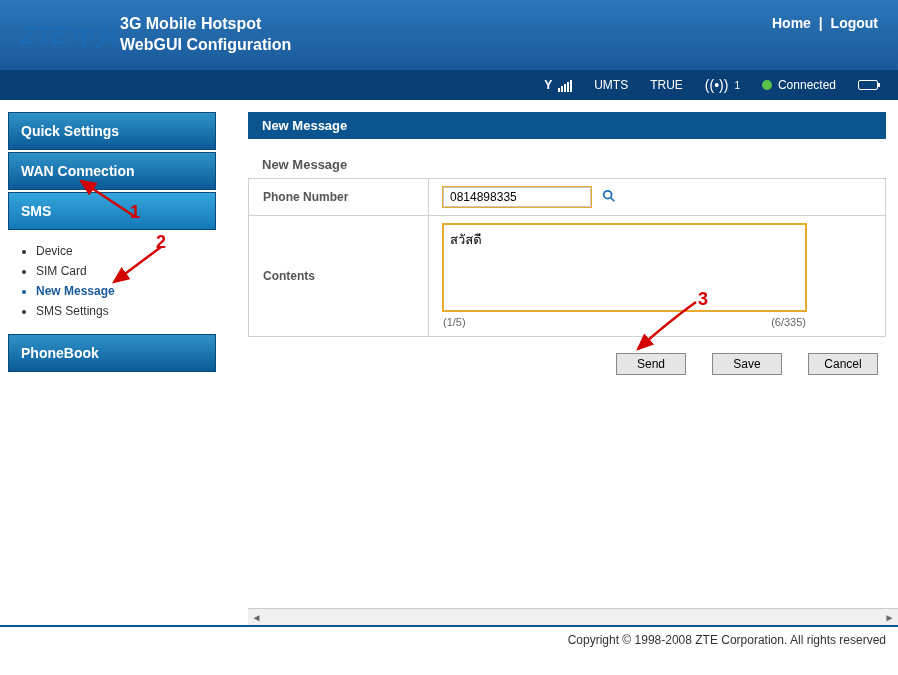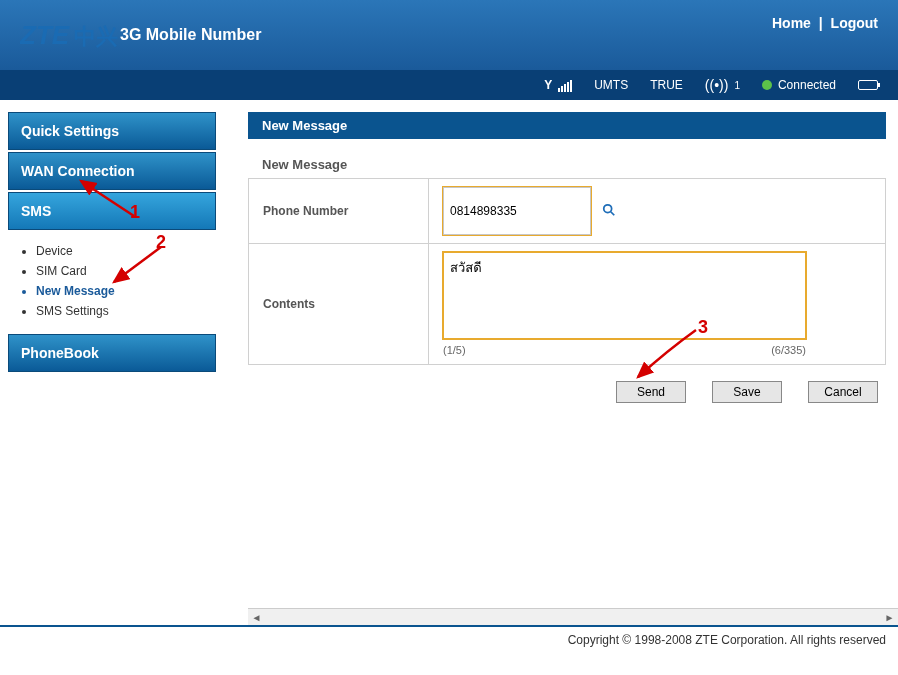--- a/index.html
+++ b/index.html
@@ -112,21 +112,21 @@
       padding: 8px 14px;
       vertical-align: middle;
       color: #555;
       font-weight: bold;
       font-size: 12px;
     }
     .form-table td.label-cell { width: 180px; }
     .form-table td.input-cell { font-weight: normal; }
     input[type=text] {
       border: 1px solid #c7c7c7;
-      padding: 16px 6px;
+      padding: 2px 6px;
       font-size: 12px;
       width: 148px;
       outline: 1px solid #e8aa2e;
       outline-offset: 0;
     }
     textarea {
       width: 363px;
       height: 87px;
       border: 1px solid #e8aa2e;
       outline: 1px solid #e8aa2e;
@@ -178,21 +178,22 @@
 </head>
 <body>
 
 <div class="header">
   <svg width="100" height="42">
     <rect x="0" y="0" width="100" height="42" fill="none"></rect>
     <text x="0" y="30" font-family="Arial" font-size="26" font-weight="bold" font-style="italic" fill="#1a6bb3">ZTE</text>
     <text x="54" y="30" font-family="Arial" font-size="22" font-weight="bold" fill="#1a6bb3">中兴</text>
   </svg>
   <div class="header-title">
-    <div>3G Mobile Number</div>
+    <div>3G Mobile Hotspot</div>
+    <div>WebGUI Configuration</div>
   </div>
   <div class="header-links">
     <a>Home</a>
     <span class="sep">|</span>
     <a>Logout</a>
   </div>
 </div>
 
 <div class="statusbar">
   <div class="status-item">

